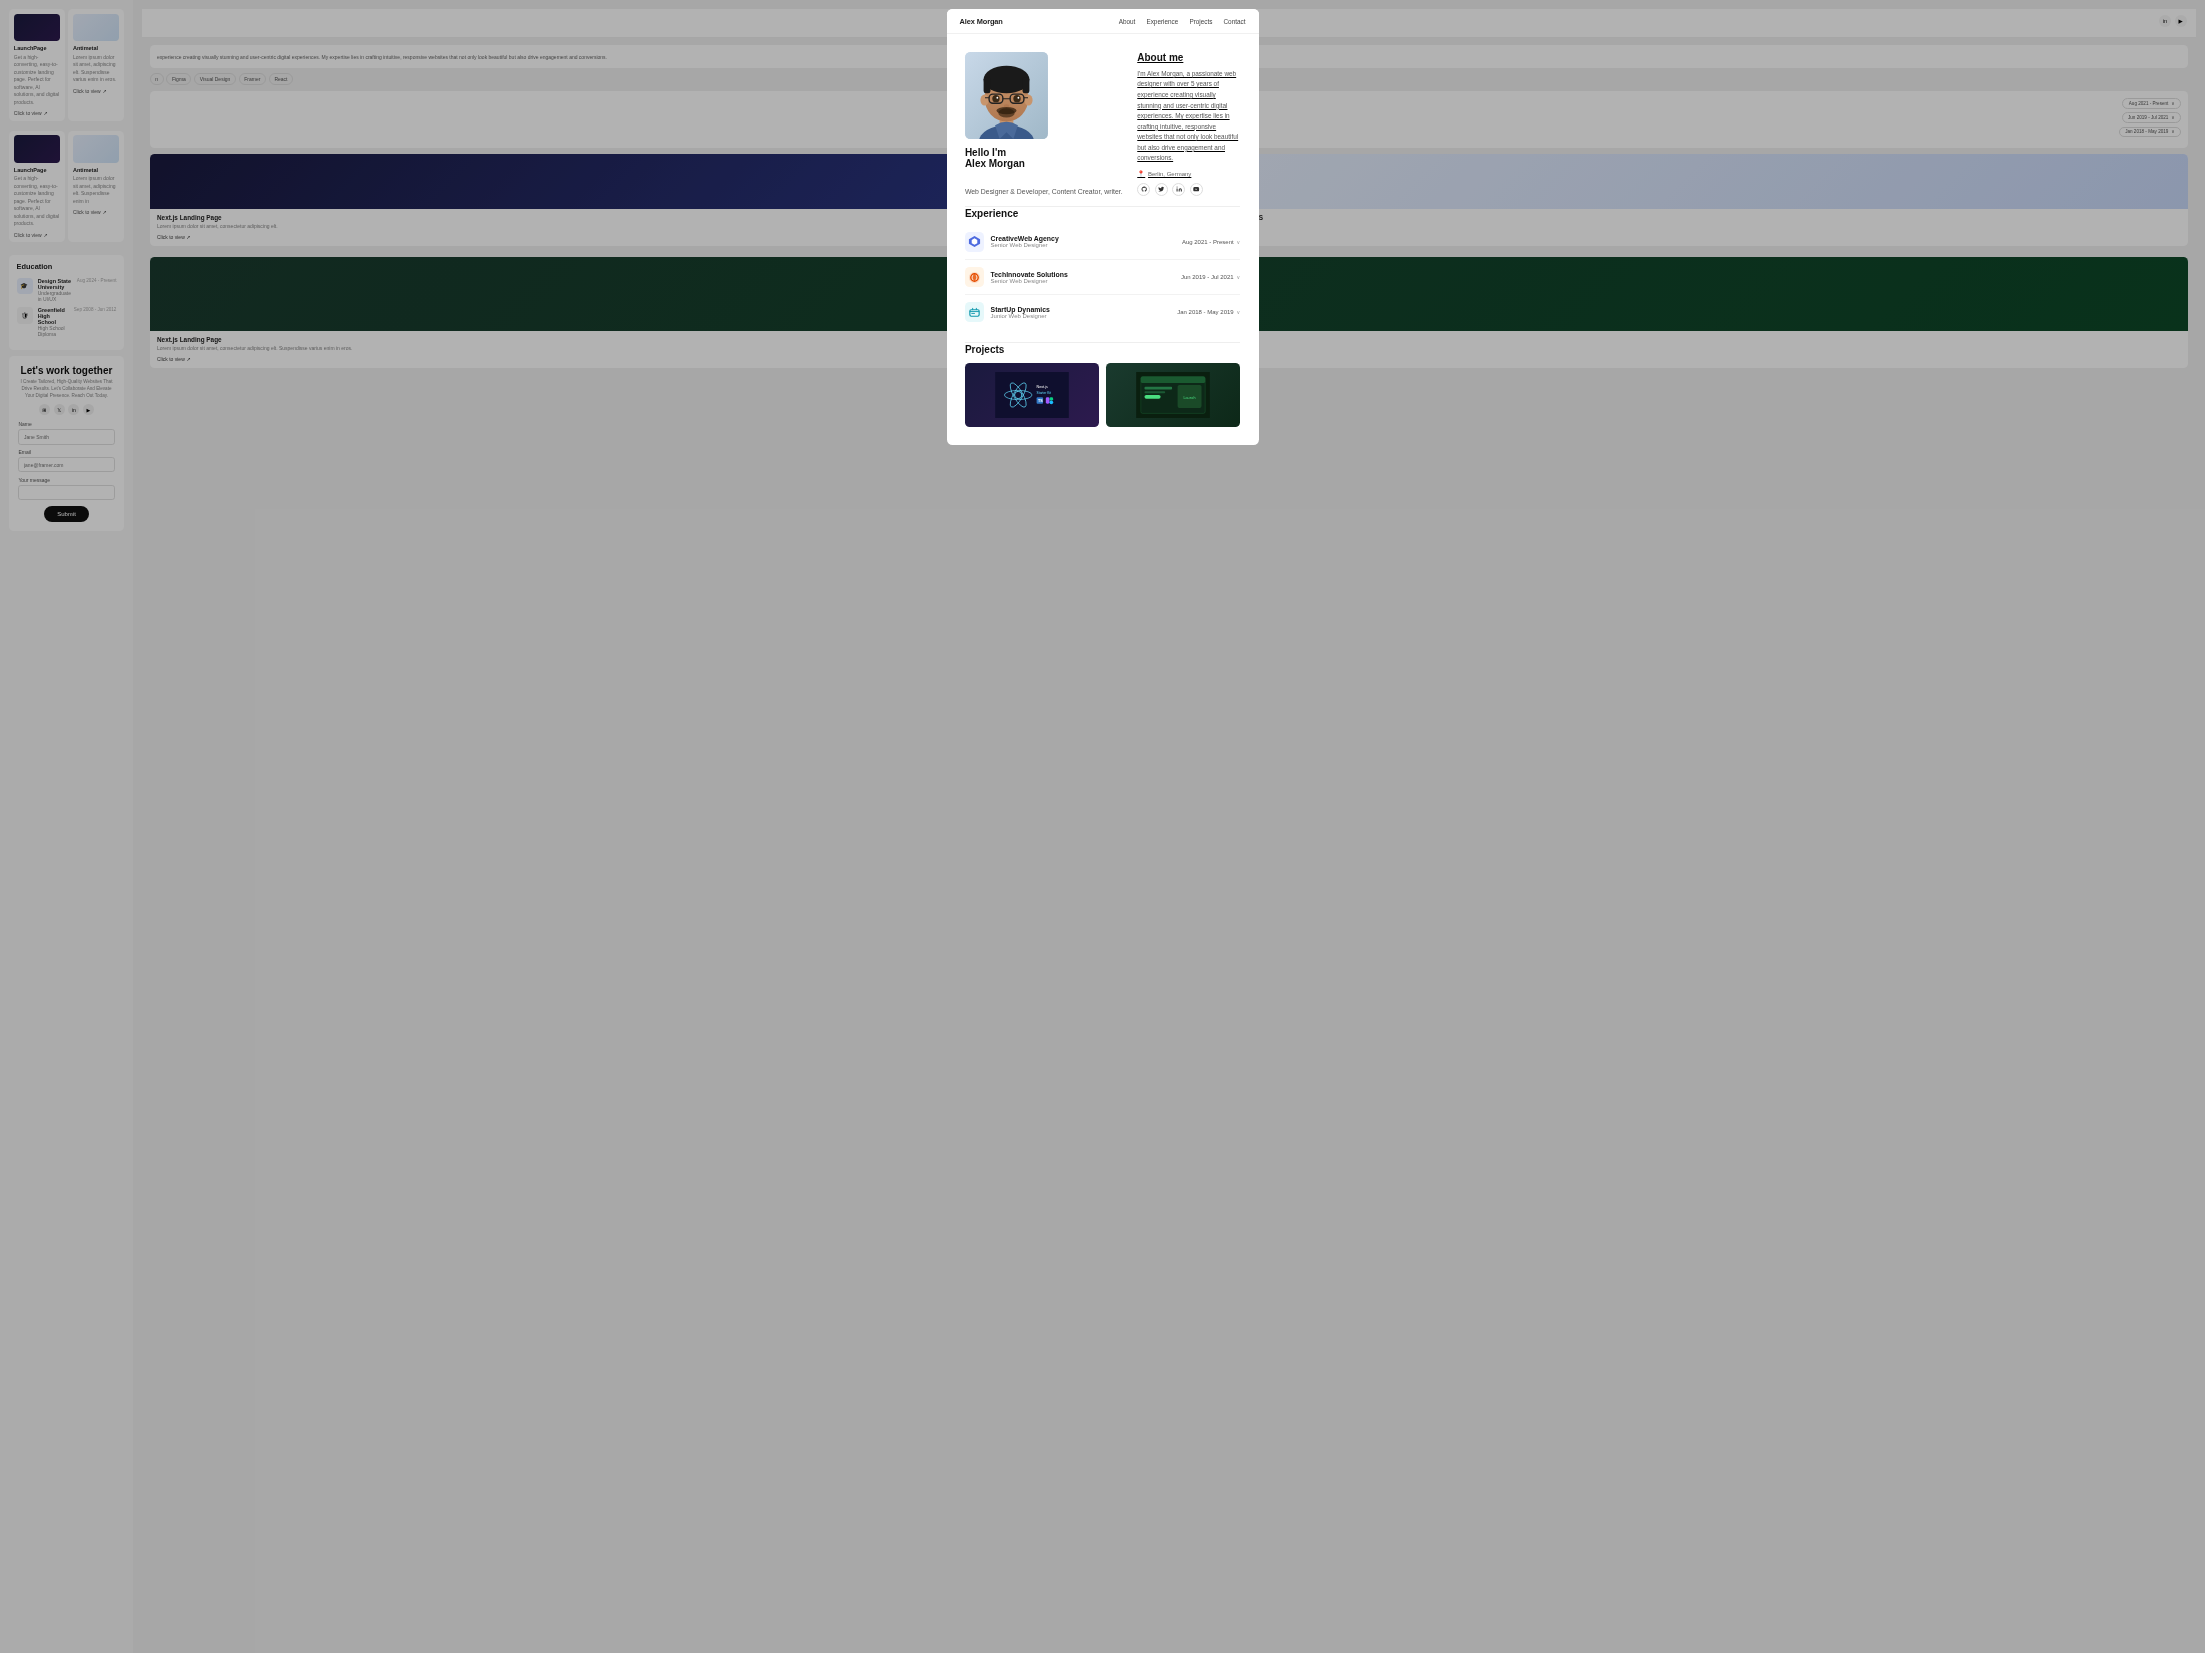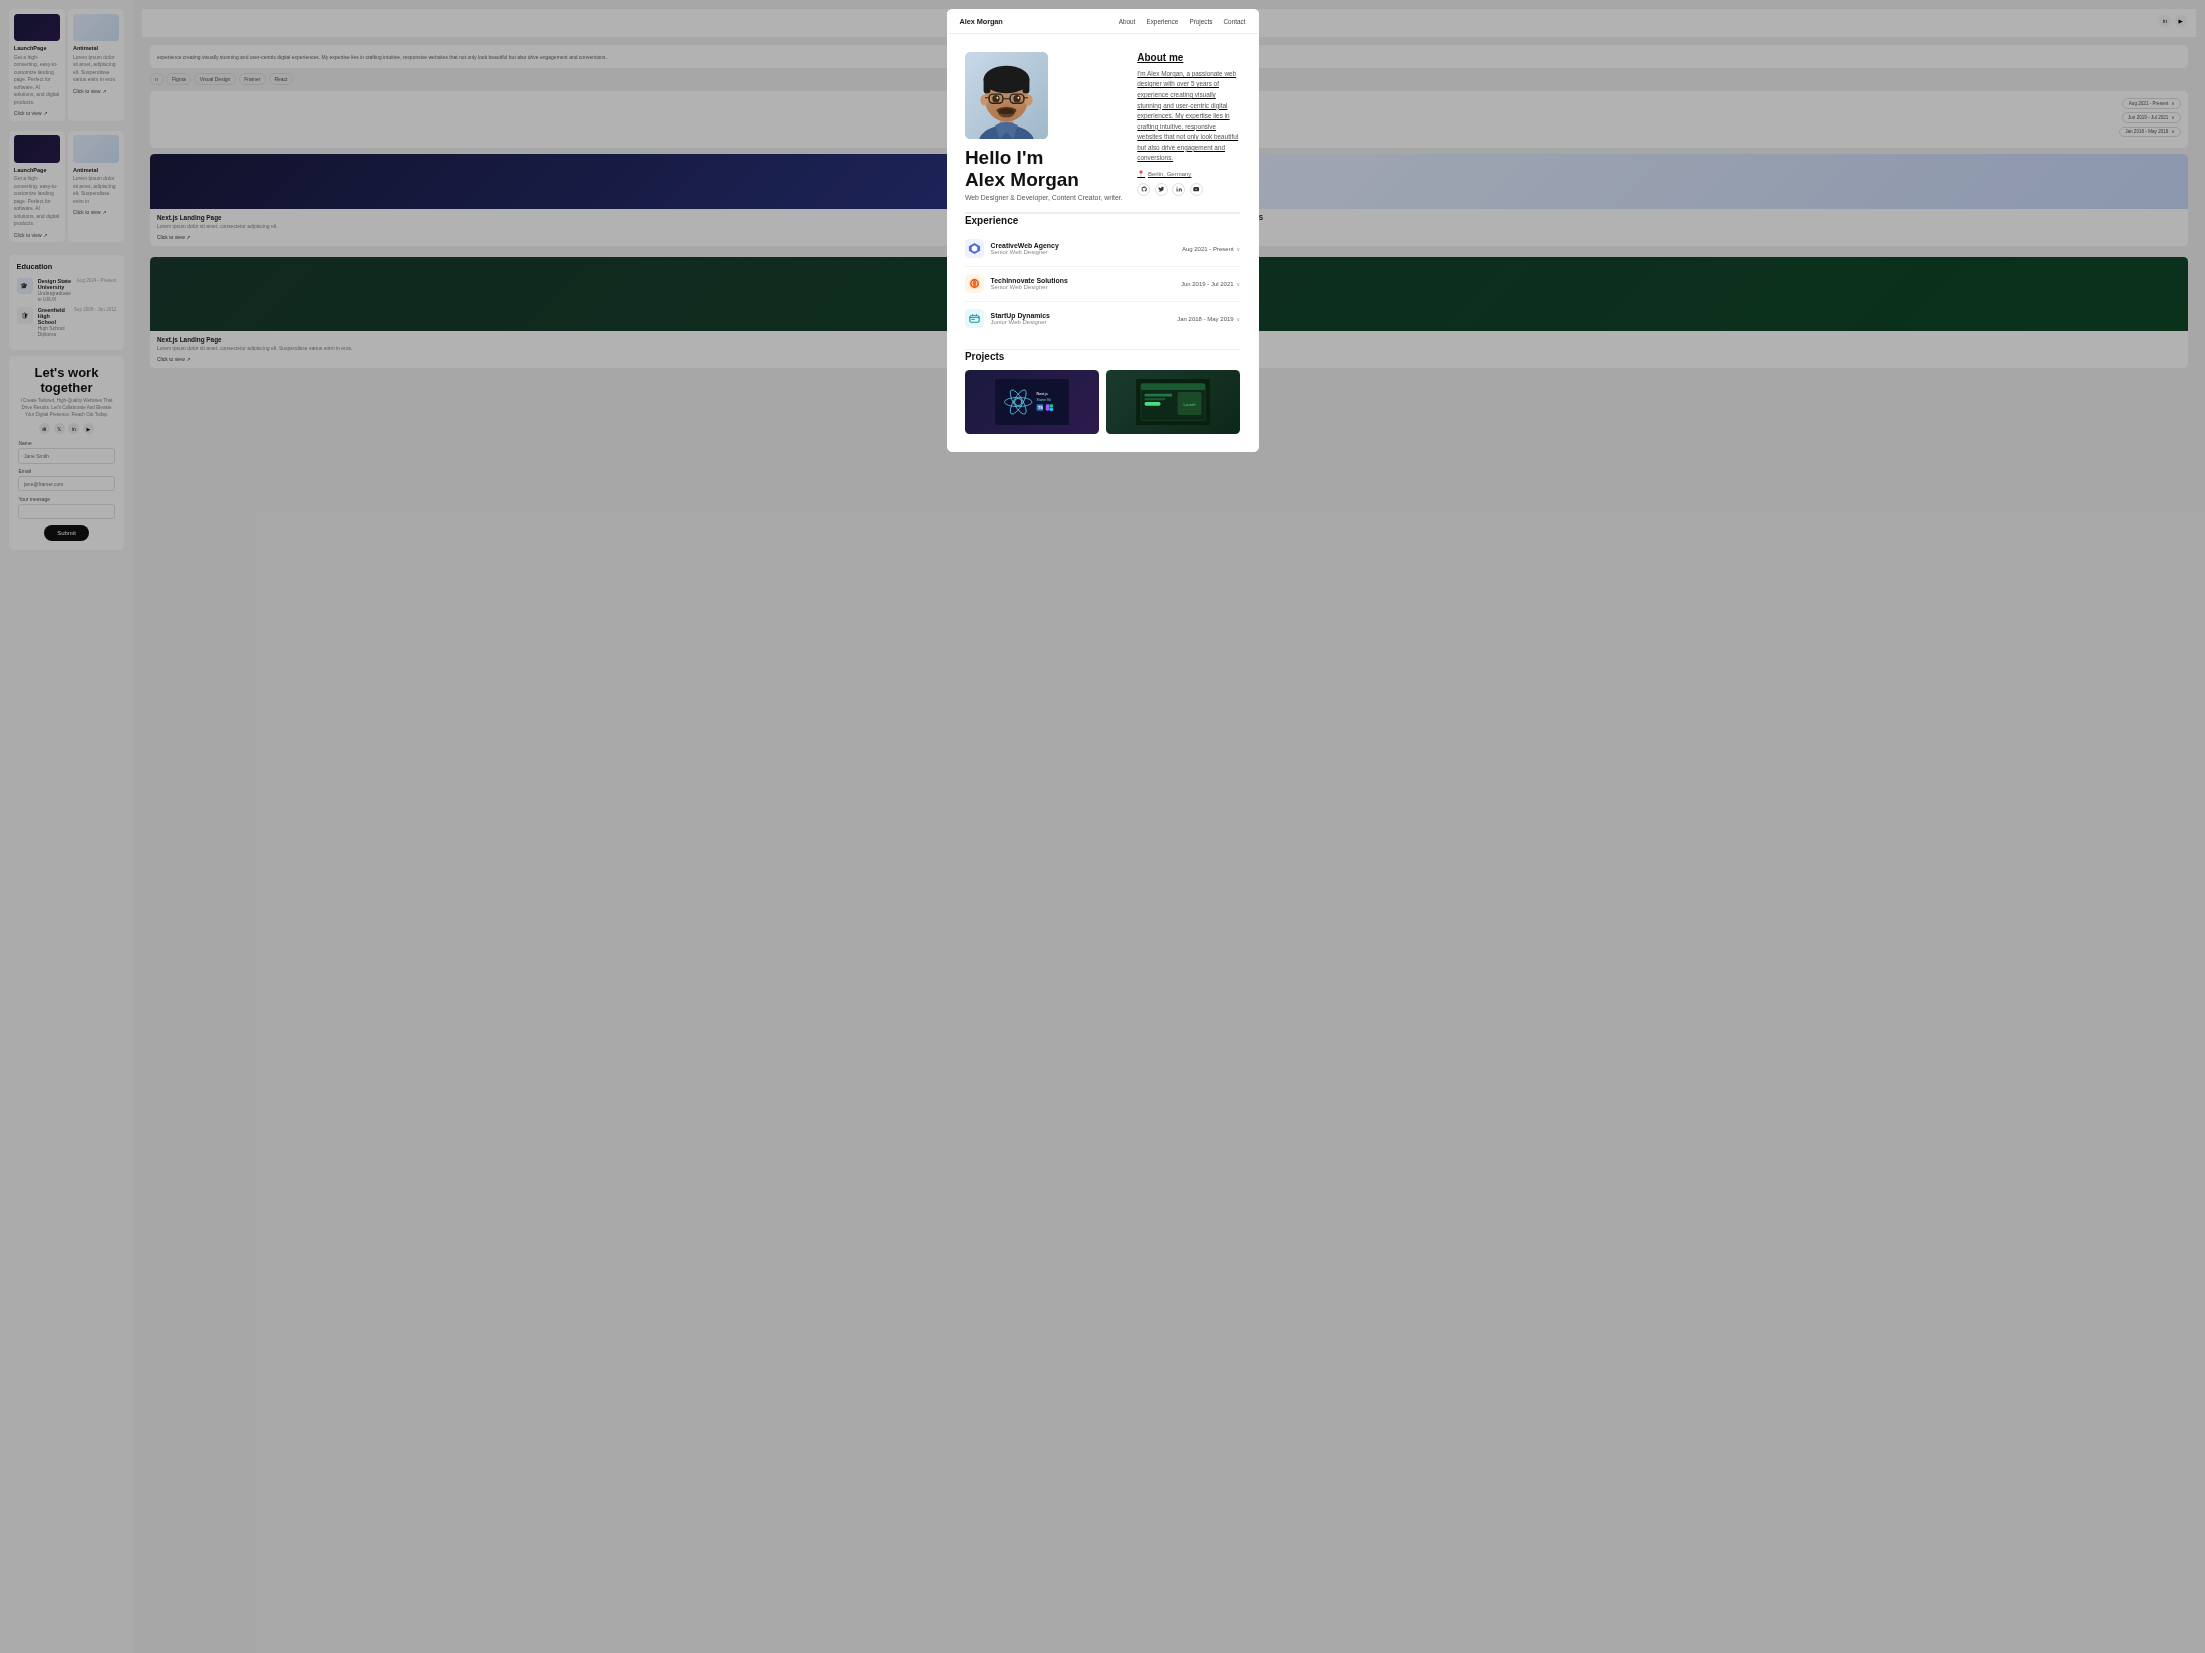--- a/index.html
+++ b/index.html
@@ -80,25 +80,25 @@
     .avatar-img {
       width: 83px;
       height: 87px;
       border-radius: 5.5px;
       background: linear-gradient(135deg, #c8d8e8 0%, #b0c0d0 100%);
       overflow: hidden;
       position: relative;
     }
 
     .hero-title h1 {
-      font-size: 19px;
+      font-size: 10px;
       font-weight: 700;
       line-height: 1.15;
       color: #111;
-      margin-bottom: 3px;
+      margin-bottom: 17px;
     }
 
     .hero-title p {
       font-size: 6.9px;
       color: #555;
       line-height: 1.4;
     }
 
     
     .hero-right {
@@ -401,21 +401,21 @@
 
     .contact-section {
       background: #fff;
       border-radius: 4.6px;
       padding: 9.2px;
       margin-top: 5.5px;
       text-align: center;
     }
 
     .contact-title {
-      font-size: 13px;
+      font-size: 10px;
       font-weight: 700;
       color: #111;
       margin-bottom: 2.8px;
     }
 
     .contact-text {
       font-size: 4.6px;
       color: #888;
       line-height: 1.5;
       margin-bottom: 4.6px;

